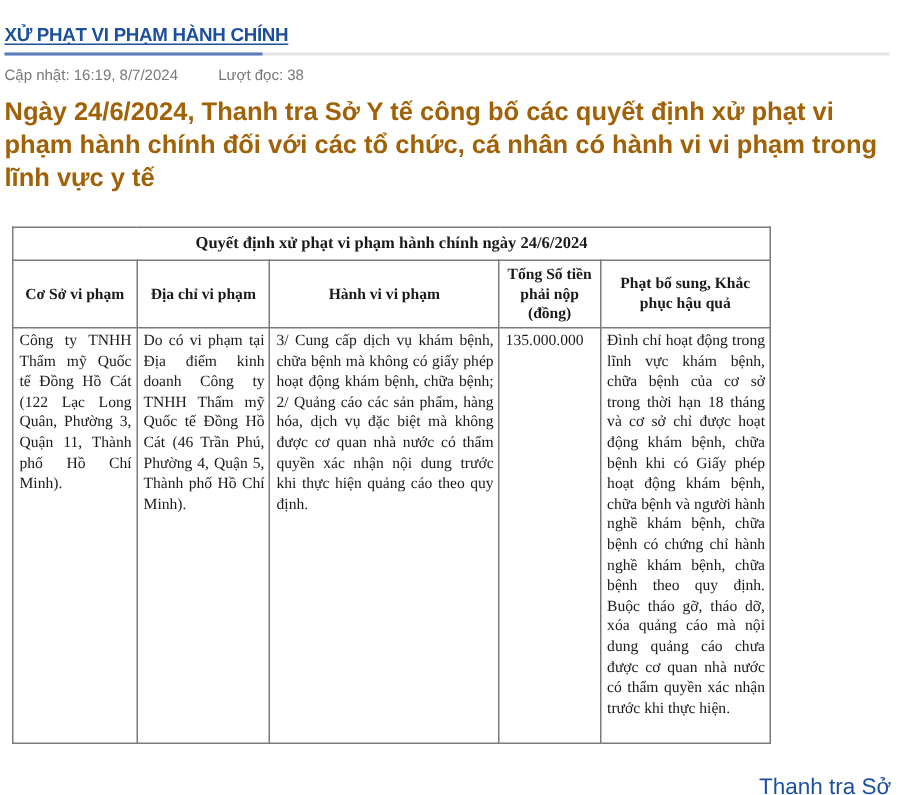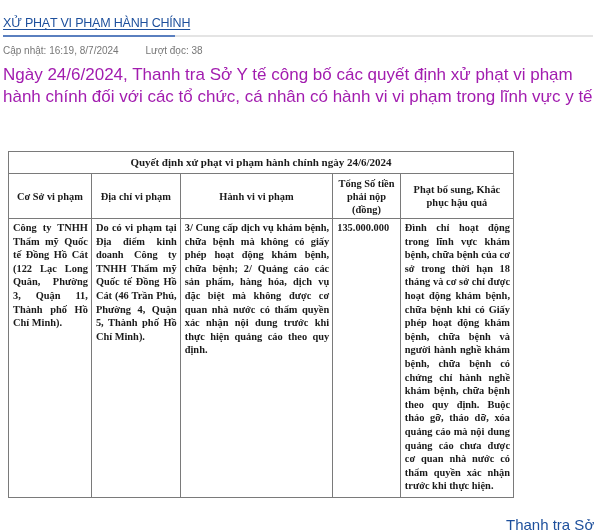--- a/index.html
+++ b/index.html
@@ -1,34 +1,34 @@
 <!DOCTYPE html>
 <html><head>
 <meta charset="utf-8">
 <style>
   * { box-sizing: border-box; margin: 0; padding: 0; }
   html, body { width: 600px; height: 530px; background: #ffffff; overflow: hidden; }
   body { position: relative; font-family: "Liberation Sans", sans-serif; color: #111; }
 
   .cat-wrap { position: absolute; left: 3px; top: 16px; width: 590px; height: 14px; }
-  .cat-title { position: absolute; left: 0; top: 0; font-family: "Liberation Sans", sans-serif; font-size: 12.5px; font-weight: normal; color: #1d4f9c; letter-spacing: -0.2px; text-decoration: underline; text-decoration-color: #1d4f9c; text-underline-offset: 2px; white-space: nowrap; }
+  .cat-title { position: absolute; left: 0; top: 0; font-family: "Liberation Sans", sans-serif; font-size: 12.5px; font-weight: bold; color: #1d4f9c; letter-spacing: -0.2px; text-decoration: underline; text-decoration-color: #1d4f9c; text-underline-offset: 2px; white-space: nowrap; }
   .cat-line-gray { position: absolute; left: 0; top: 19px; width: 590px; height: 2px; background: #e4e4e4; }
   .cat-line-blue { position: absolute; left: 0; top: 19px; width: 172px; height: 2px; background: #5a7fbf; }
 
   .meta { position: absolute; left: 3px; top: 45px; font-size: 10px; color: #777; white-space: nowrap; }
   .meta span + span { margin-left: 24px; }
 
-  .headline { position: absolute; left: 3px; top: 64px; width: 594px; font-size: 17px; font-weight: normal; line-height: 22px; color: #a21caf; }
+  .headline { position: absolute; left: 3px; top: 64px; width: 594px; font-size: 17px; font-weight: bold; line-height: 22px; color: #a16207; }
 
   table.decision { position: absolute; left: 8px; top: 151px; width: 506px; border-collapse: collapse; font-family: "Liberation Serif", serif; font-size: 10.4px; color: #1a1a1a; padding-left: 47px; }
   table.decision td, table.decision th { border: 1px solid #7a7a7a; vertical-align: top; }
   table.decision th { font-weight: bold; text-align: center; vertical-align: middle; line-height: 13px; }
   .cap-row th { height: 22px; font-size: 11px; }
   .head-row th { height: 45px; padding: 1px 3px; }
-  .body-row td { padding: 2px 3px 4px 4px; text-align: justify; line-height: 13.6px; font-weight: bold; }
+  .body-row td { padding: 2px 3px 4px 4px; text-align: justify; line-height: 13.6px; }
   .body-row td.money { text-align: left; padding-left: 4px; }
 
   .signature { position: absolute; left: 506px; top: 516px; font-size: 15px; color: #1d4f9c; white-space: nowrap; }
 </style>
 </head>
 <body>
 
 <div class="cat-wrap">
   <div class="cat-line-gray"></div>
   <div class="cat-line-blue"></div>

